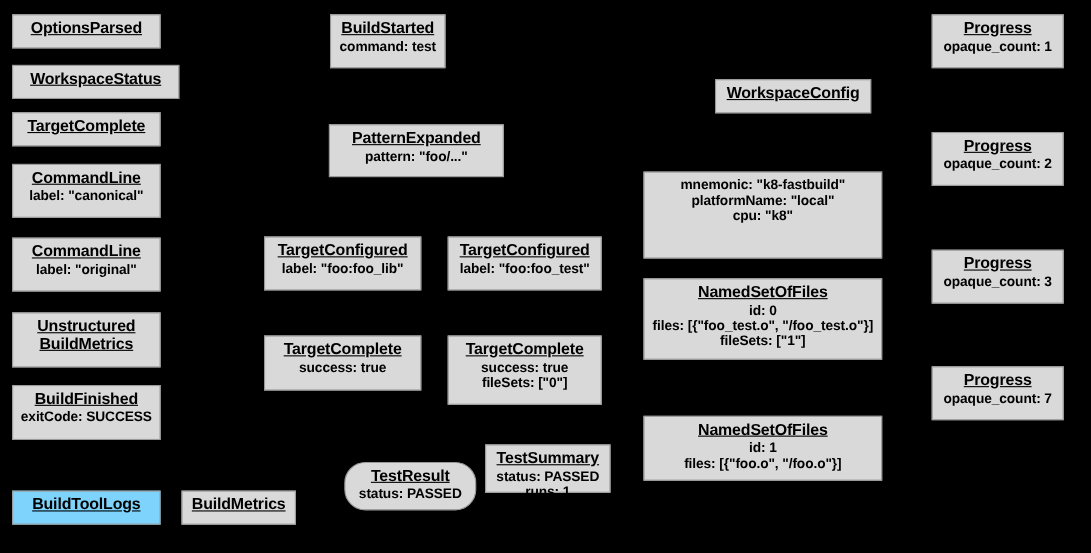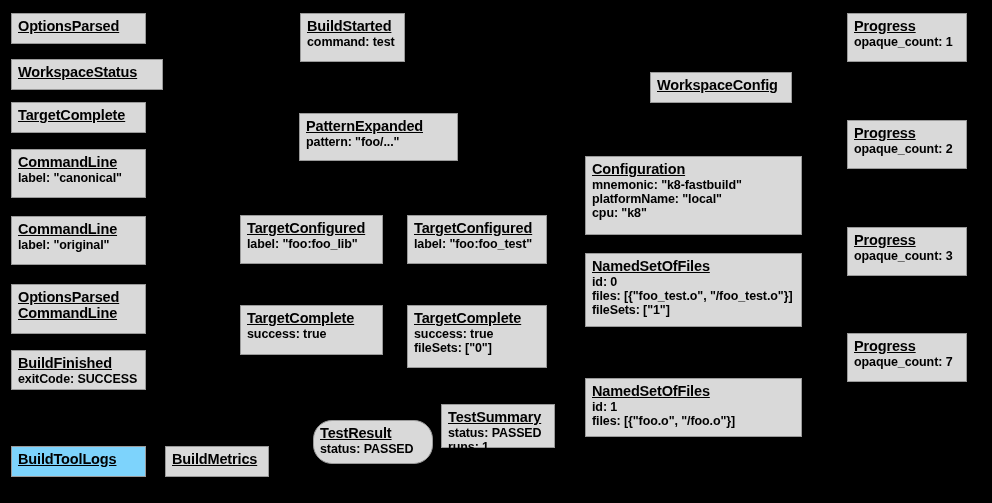--- a/index.html
+++ b/index.html
@@ -17,20 +17,21 @@
     font-family: "Liberation Sans", sans-serif;
   }
   .node {
     position: absolute;
     box-sizing: border-box;
     background: #d9d9d9;
     border: 1px solid #9a9a9a;
     color: #000000;
     padding: 4px 6px 5px 6px;
     line-height: 1.12;
+    text-align: center;
   }
   .node-title {
     display: block;
     font-size: 14.5px;
     font-weight: bold;
     text-decoration: underline;
     white-space: nowrap;
     letter-spacing: -0.15px;
     margin-bottom: 1px;
   }
@@ -67,23 +68,23 @@
         <span class="node-field">label: "canonical"</span>
       </span>
     </div>
     <div class="node" style="left: 11px; top: 216px; width: 135px; height: 49px; background: rgb(217, 217, 217); border-color: rgb(154, 154, 154); color: rgb(0, 0, 0);">
       <span class="node-title">CommandLine</span>
       <span class="fields">
         <span class="node-field">label: "original"</span>
       </span>
     </div>
     <div class="node" style="left: 11px; top: 284px; width: 135px; height: 50px; background: rgb(217, 217, 217); border-color: rgb(154, 154, 154); color: rgb(0, 0, 0);">
-      <span class="node-title wrap">OptionsParsed CommandLine</span>
+      <span class="node-title wrap">Unstructured BuildMetrics</span>
     </div>
-    <div class="node" style="left: 11px; top: 350px; width: 135px; height: 40px; background: rgb(217, 217, 217); border-color: rgb(154, 154, 154); color: rgb(0, 0, 0);">
+    <div class="node" style="left: 11px; top: 350px; width: 135px; height: 50px; background: rgb(217, 217, 217); border-color: rgb(154, 154, 154); color: rgb(0, 0, 0);">
       <span class="node-title">BuildFinished</span>
       <span class="fields">
         <span class="node-field">exitCode: SUCCESS</span>
       </span>
     </div>
     <div class="node" style="left: 11px; top: 446px; width: 135px; height: 31px; background: #7dd3fc; border-color: rgb(154, 154, 154); color: rgb(0, 0, 0);">
       <span class="node-title">BuildToolLogs</span>
     </div>
     <div class="node" style="left: 165px; top: 446px; width: 104px; height: 31px; background: rgb(217, 217, 217); border-color: rgb(154, 154, 154); color: rgb(0, 0, 0);">
       <span class="node-title">BuildMetrics</span>
@@ -135,21 +136,20 @@
       <span class="node-title">TestSummary</span>
       <span class="fields">
         <span class="node-field">status: PASSED</span>
         <span class="node-field">runs: 1</span>
       </span>
     </div>
     <div class="node" style="left: 650px; top: 72px; width: 142px; height: 31px; background: rgb(217, 217, 217); border-color: rgb(154, 154, 154); color: rgb(0, 0, 0);">
       <span class="node-title">WorkspaceConfig</span>
     </div>
     <div class="node" style="left: 585px; top: 156px; width: 217px; height: 79px; background: rgb(217, 217, 217); border-color: rgb(154, 154, 154); color: rgb(0, 0, 0);">
-      <span class="node-title">Configuration</span>
       <span class="fields">
         <span class="node-field">mnemonic: "k8-fastbuild"</span>
         <span class="node-field">platformName: "local"</span>
         <span class="node-field">cpu: "k8"</span>
       </span>
     </div>
     <div class="node" style="left: 585px; top: 253px; width: 217px; height: 74px; background: rgb(217, 217, 217); border-color: rgb(154, 154, 154); color: rgb(0, 0, 0);">
       <span class="node-title">NamedSetOfFiles</span>
       <span class="fields">
         <span class="node-field">id: 0</span>

